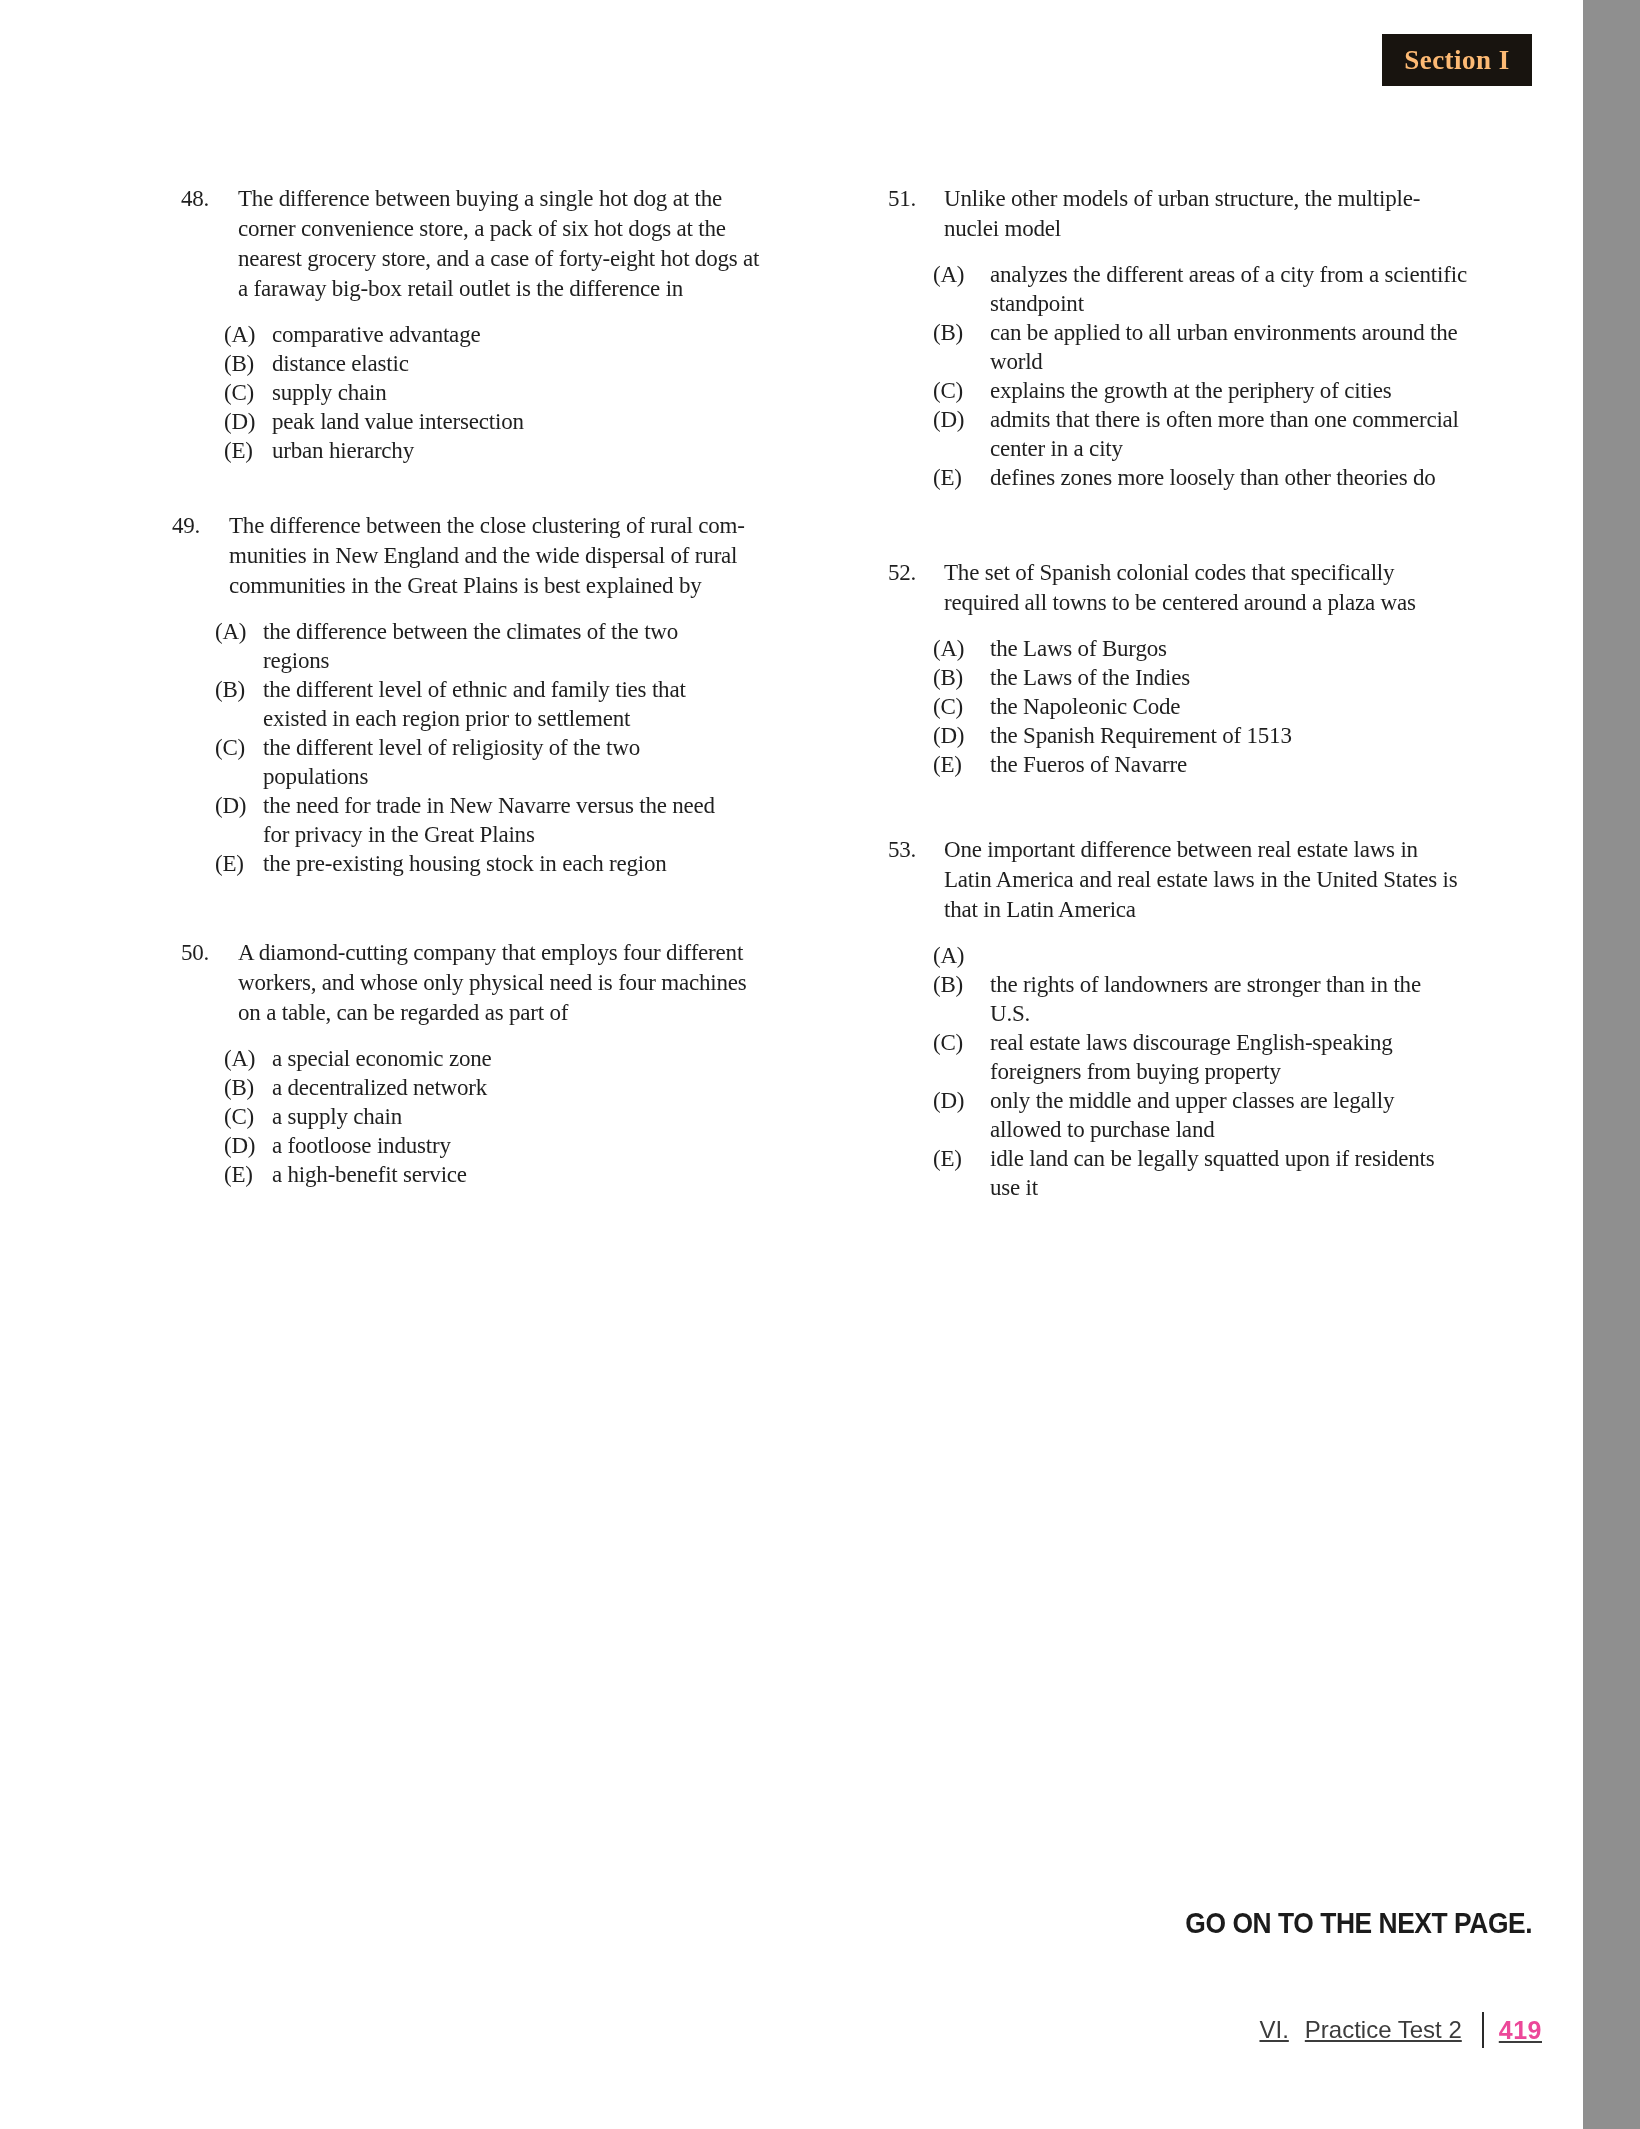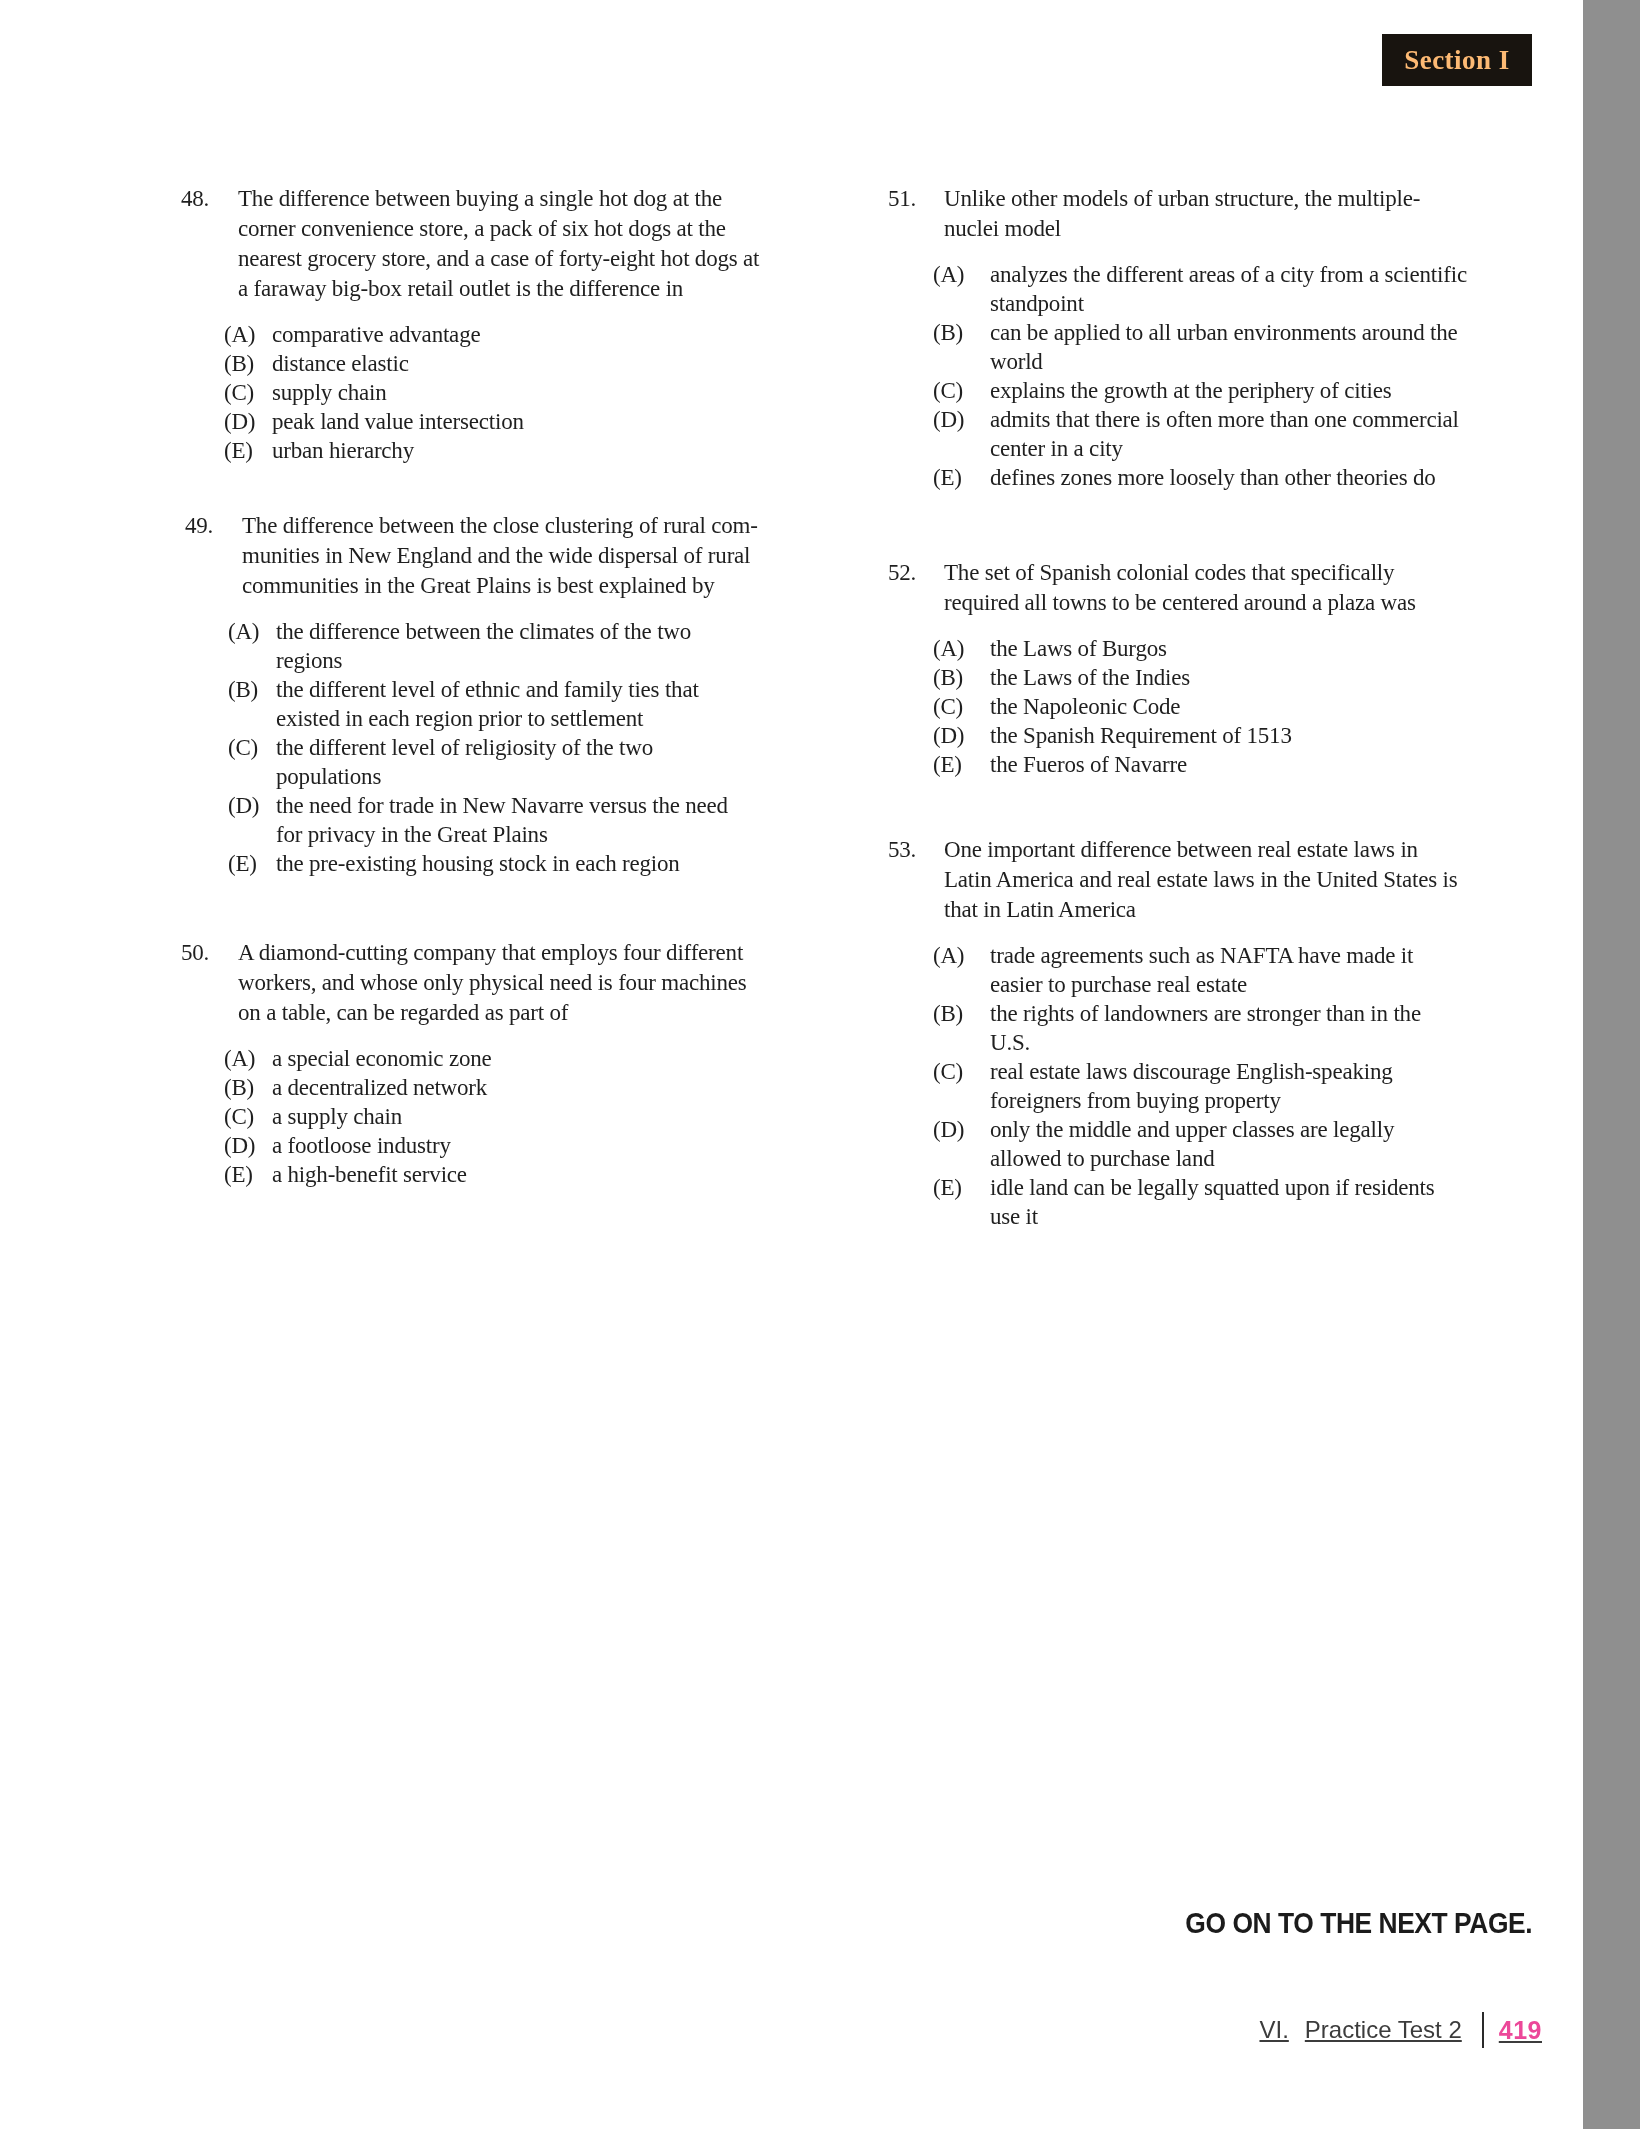--- a/index.html
+++ b/index.html
@@ -33,21 +33,21 @@
     display: flex; align-items: center; justify-content: center;
   }
   
   .question {
     position: absolute;
     font-size: 23px;
     letter-spacing: -0.2px;
     color: var(--text, #1f1f1f);
   }
   .q48 { left: 181px; top: 184px; }
-  .q49 { left: 185px; top: 511px; }
+  .q49 { left: 172px; top: 511px; }
   .q50 { left: 181px; top: 938px; }
   .q51 { left: 888px; top: 184px; }
   .q52 { left: 888px; top: 558px; }
   .q53 { left: 888px; top: 835px; }
 
   .q-row { display: flex; }
   .q-num { flex: 0 0 33px; line-height: 30px; }
   .col-right .q-num { flex: 0 0 32px; }
   .q-stem { line-height: 30px; white-space: pre-line; margin-left: 24px; }
 
@@ -273,22 +273,20 @@
   <div class="question q53 col-right">
     <div class="q-row">
       <span class="q-num">53.</span>
       <span class="q-stem">One important difference between real estate laws in
 Latin America and real estate laws in the United States is
 that in Latin America</span>
     </div>
     <div class="options">
       <div class="option">
         <span class="opt-letter">(A)</span>
-        <span class="opt-text">trade agreements such as NAFTA have made it
-easier to purchase real estate</span>
       </div>
       <div class="option">
         <span class="opt-letter">(B)</span>
         <span class="opt-text">the rights of landowners are stronger than in the
 U.S.</span>
       </div>
       <div class="option">
         <span class="opt-letter">(C)</span>
         <span class="opt-text">real estate laws discourage English-speaking
 foreigners from buying property</span>

